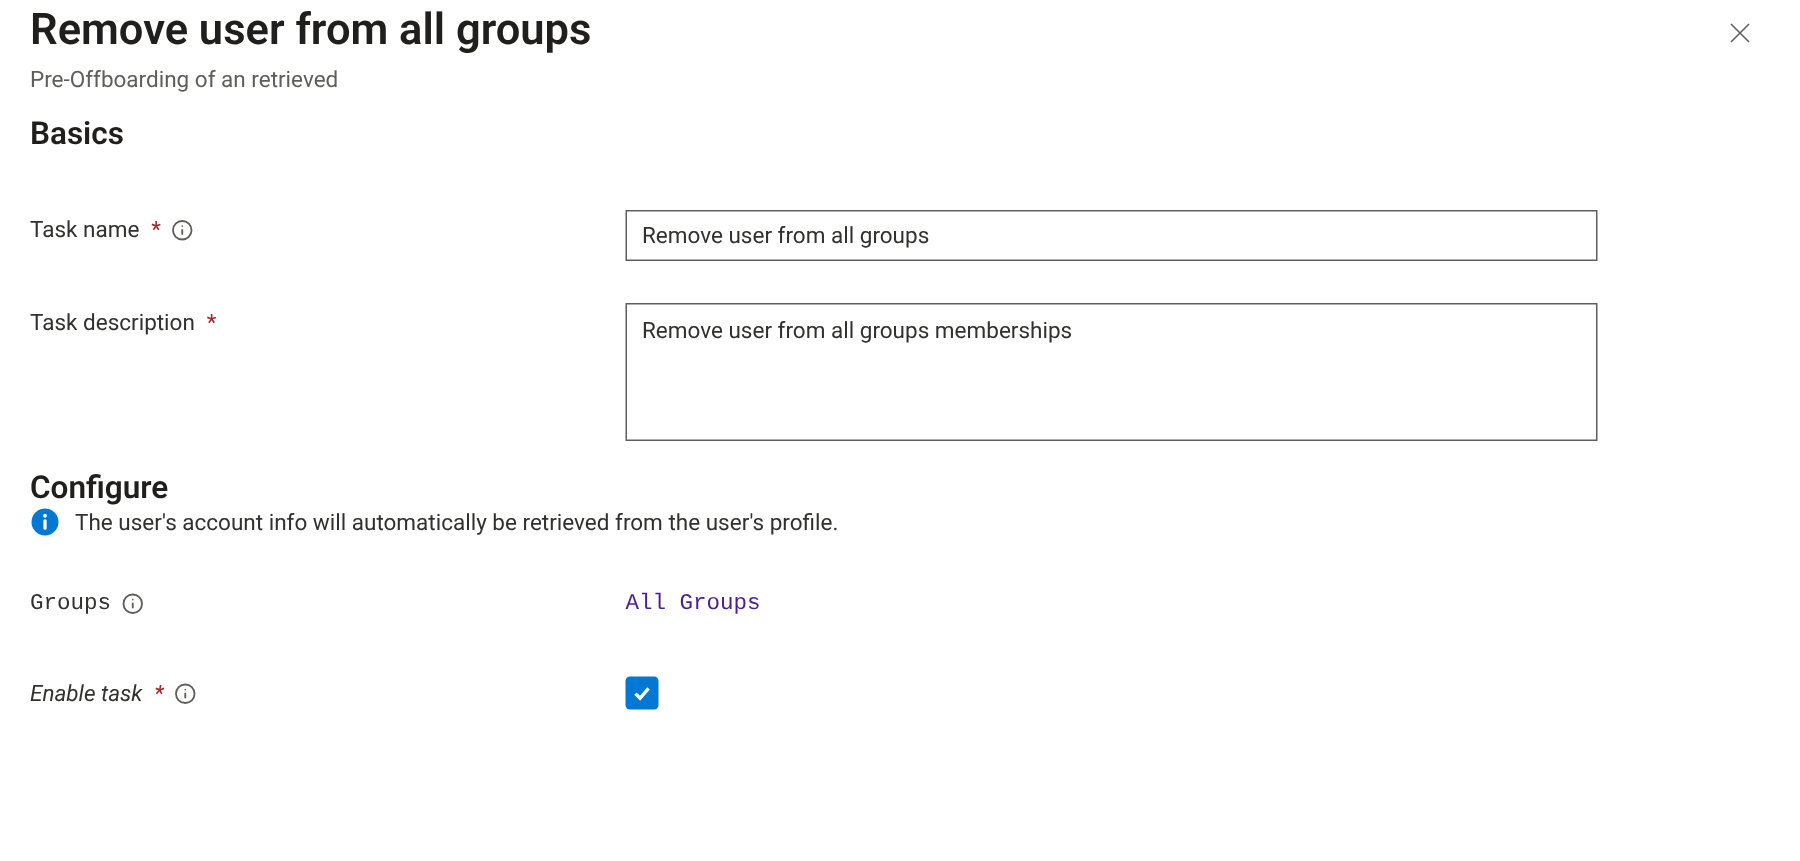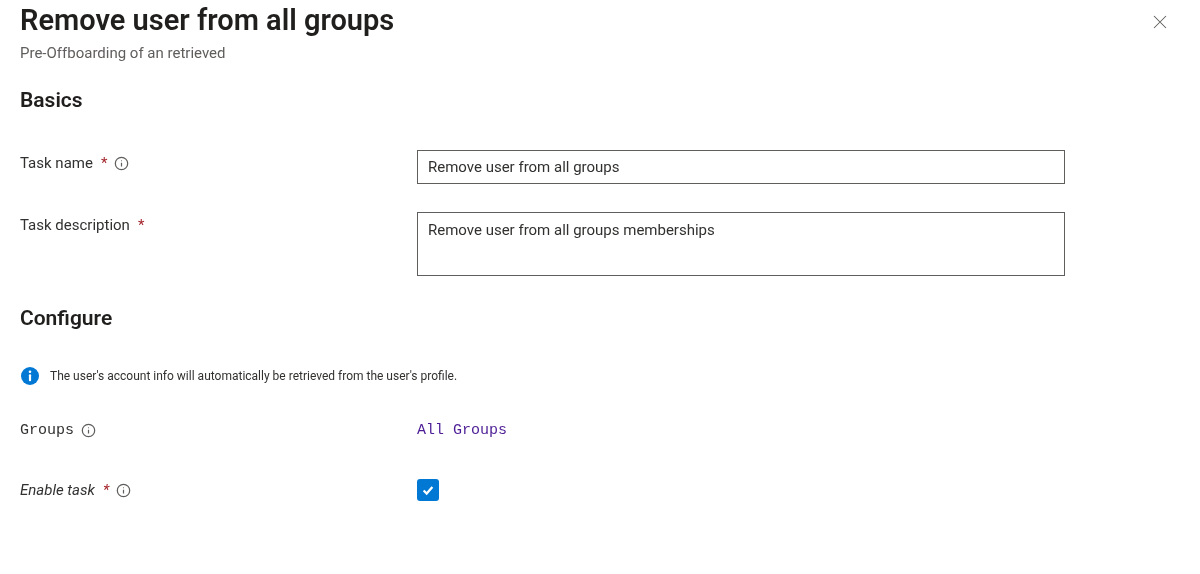--- a/index.html
+++ b/index.html
@@ -51,21 +51,21 @@
     .close-btn svg {
       width: 18px;
       height: 18px;
       stroke: #605e5c;
       stroke-width: 1.4;
     }
     .section-title {
       font-size: 21px;
       font-weight: 600;
       color: #201f1e;
-      margin-top: 26px;
+      margin-top: 16px;
     }
     .form-row {
       display: flex;
       align-items: flex-start;
       margin-top: 38px;
       gap: 39px;
     }
     .form-row.tight {
       margin-top: 28px;
     }
@@ -105,35 +105,34 @@
       height: 34px;
       border: 1px solid #605e5c;
       padding: 0 10px;
       font-size: 15px;
       font-family: inherit;
       color: #323130;
       background: #ffffff;
     }
     .textarea-input {
       width: 100%;
-      height: 64px;
+      height: 92px;
       border: 1px solid #605e5c;
       padding: 8px 10px;
       font-size: 15px;
       font-family: inherit;
       color: #323130;
       background: #ffffff;
       resize: none;
     }
     .info-banner {
       display: flex;
       align-items: center;
       gap: 10px;
-      margin-top: 36px;
-      font-size: 12px;
+      font-size: 15px;
       color: #323130;
     }
     .info-banner-icon {
       width: 20px;
       height: 20px;
       flex: 0 0 20px;
     }
     .info-banner-icon svg {
       width: 20px;
       height: 20px;

